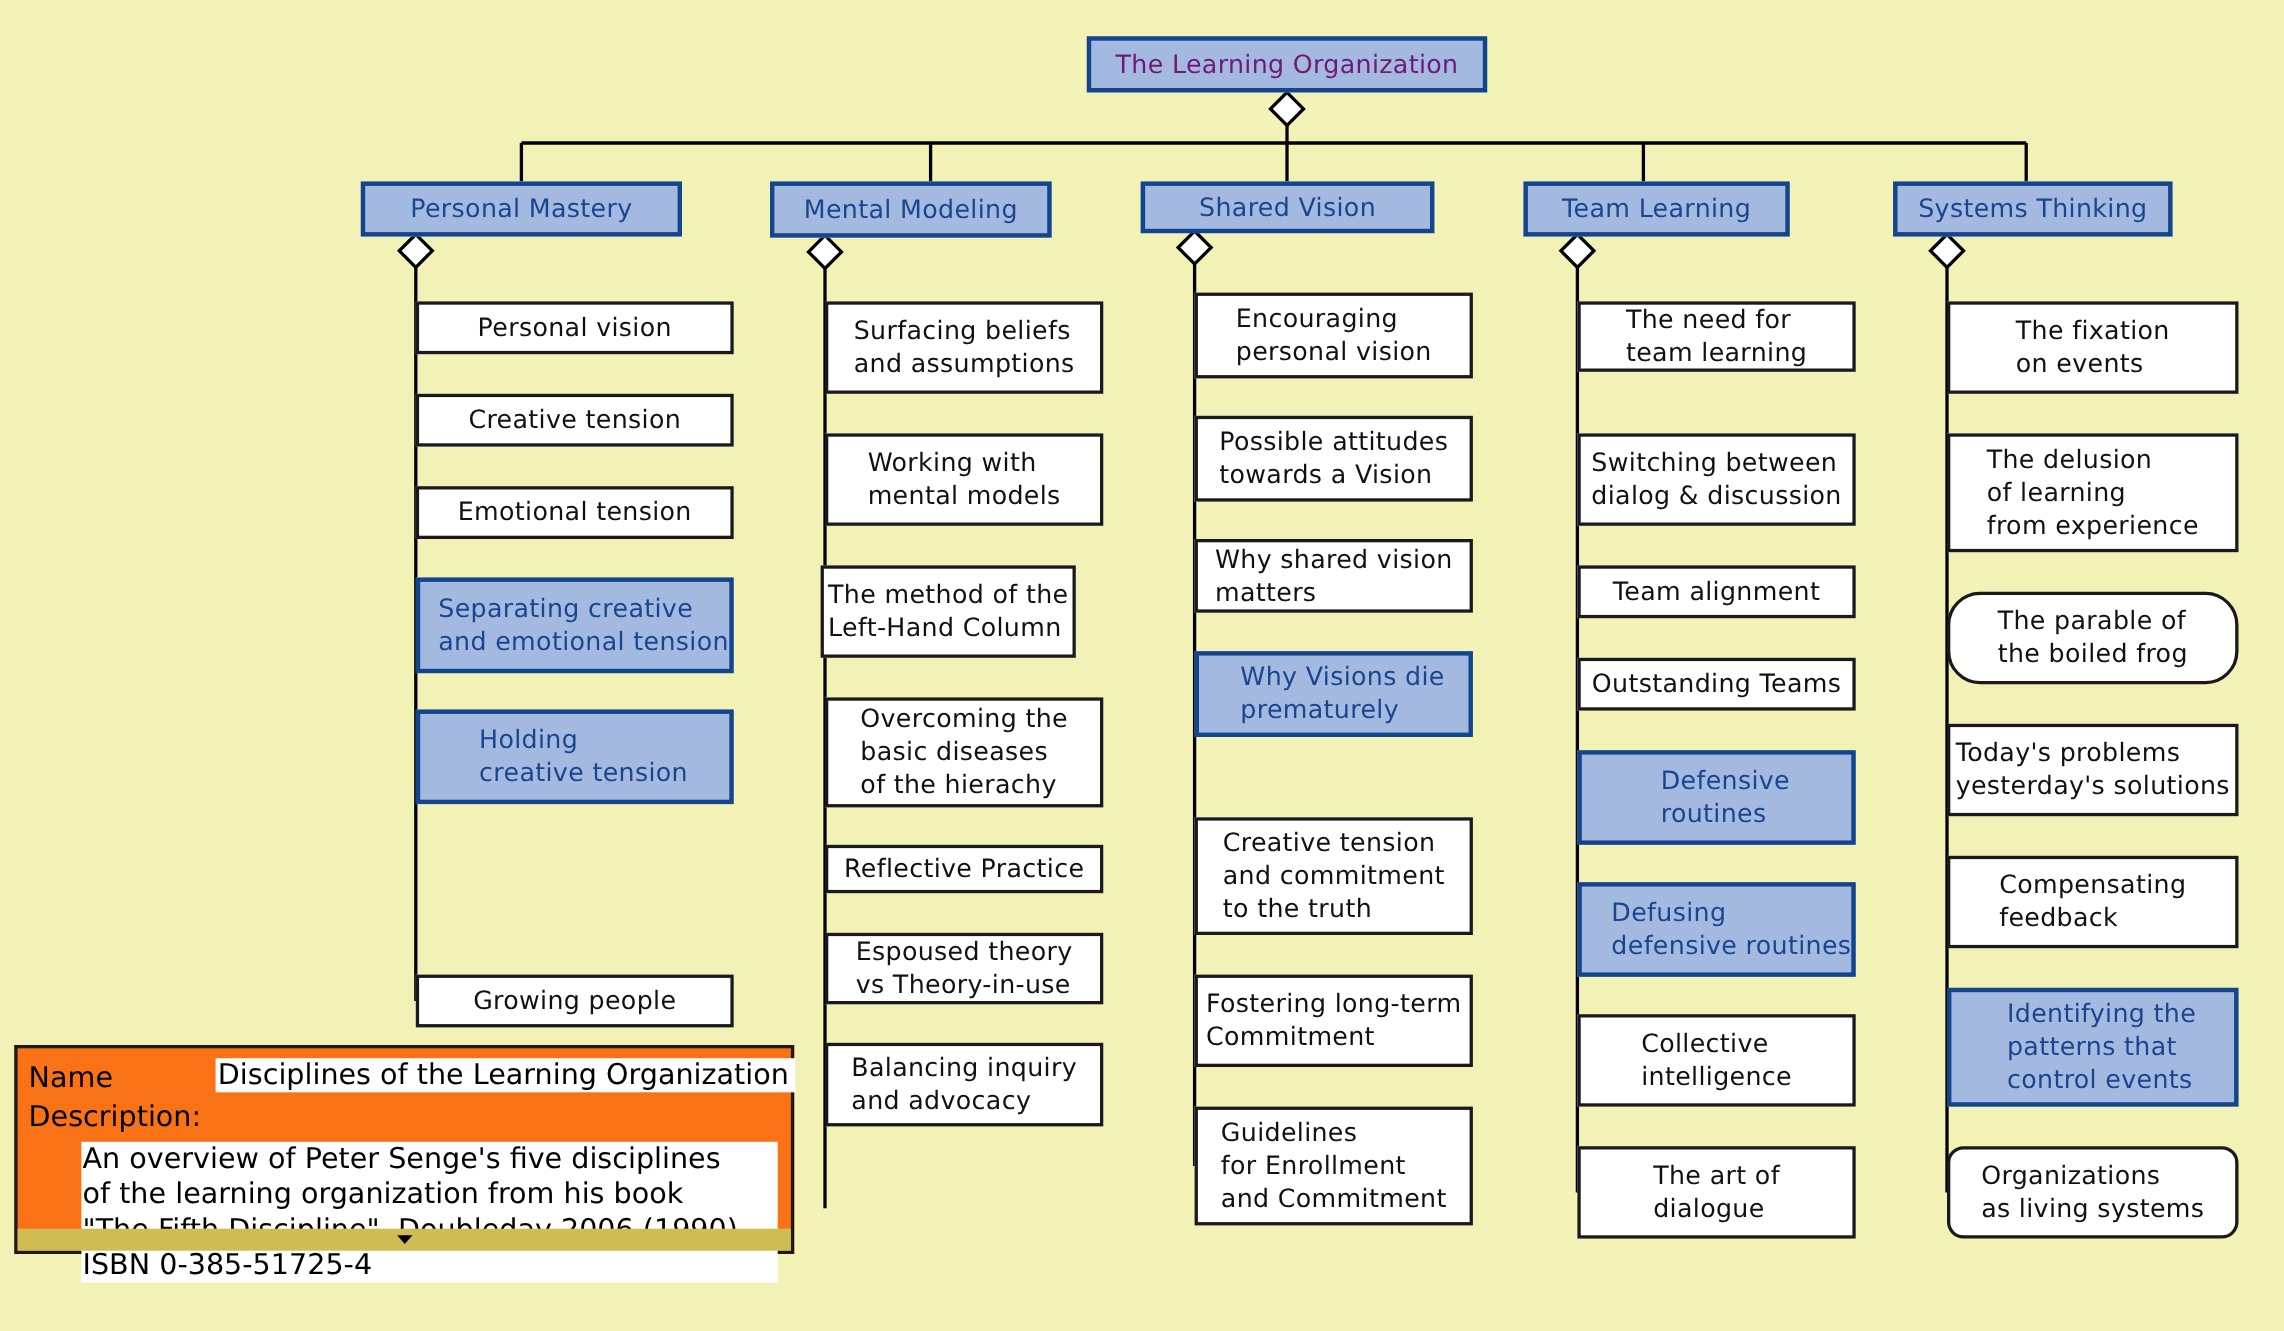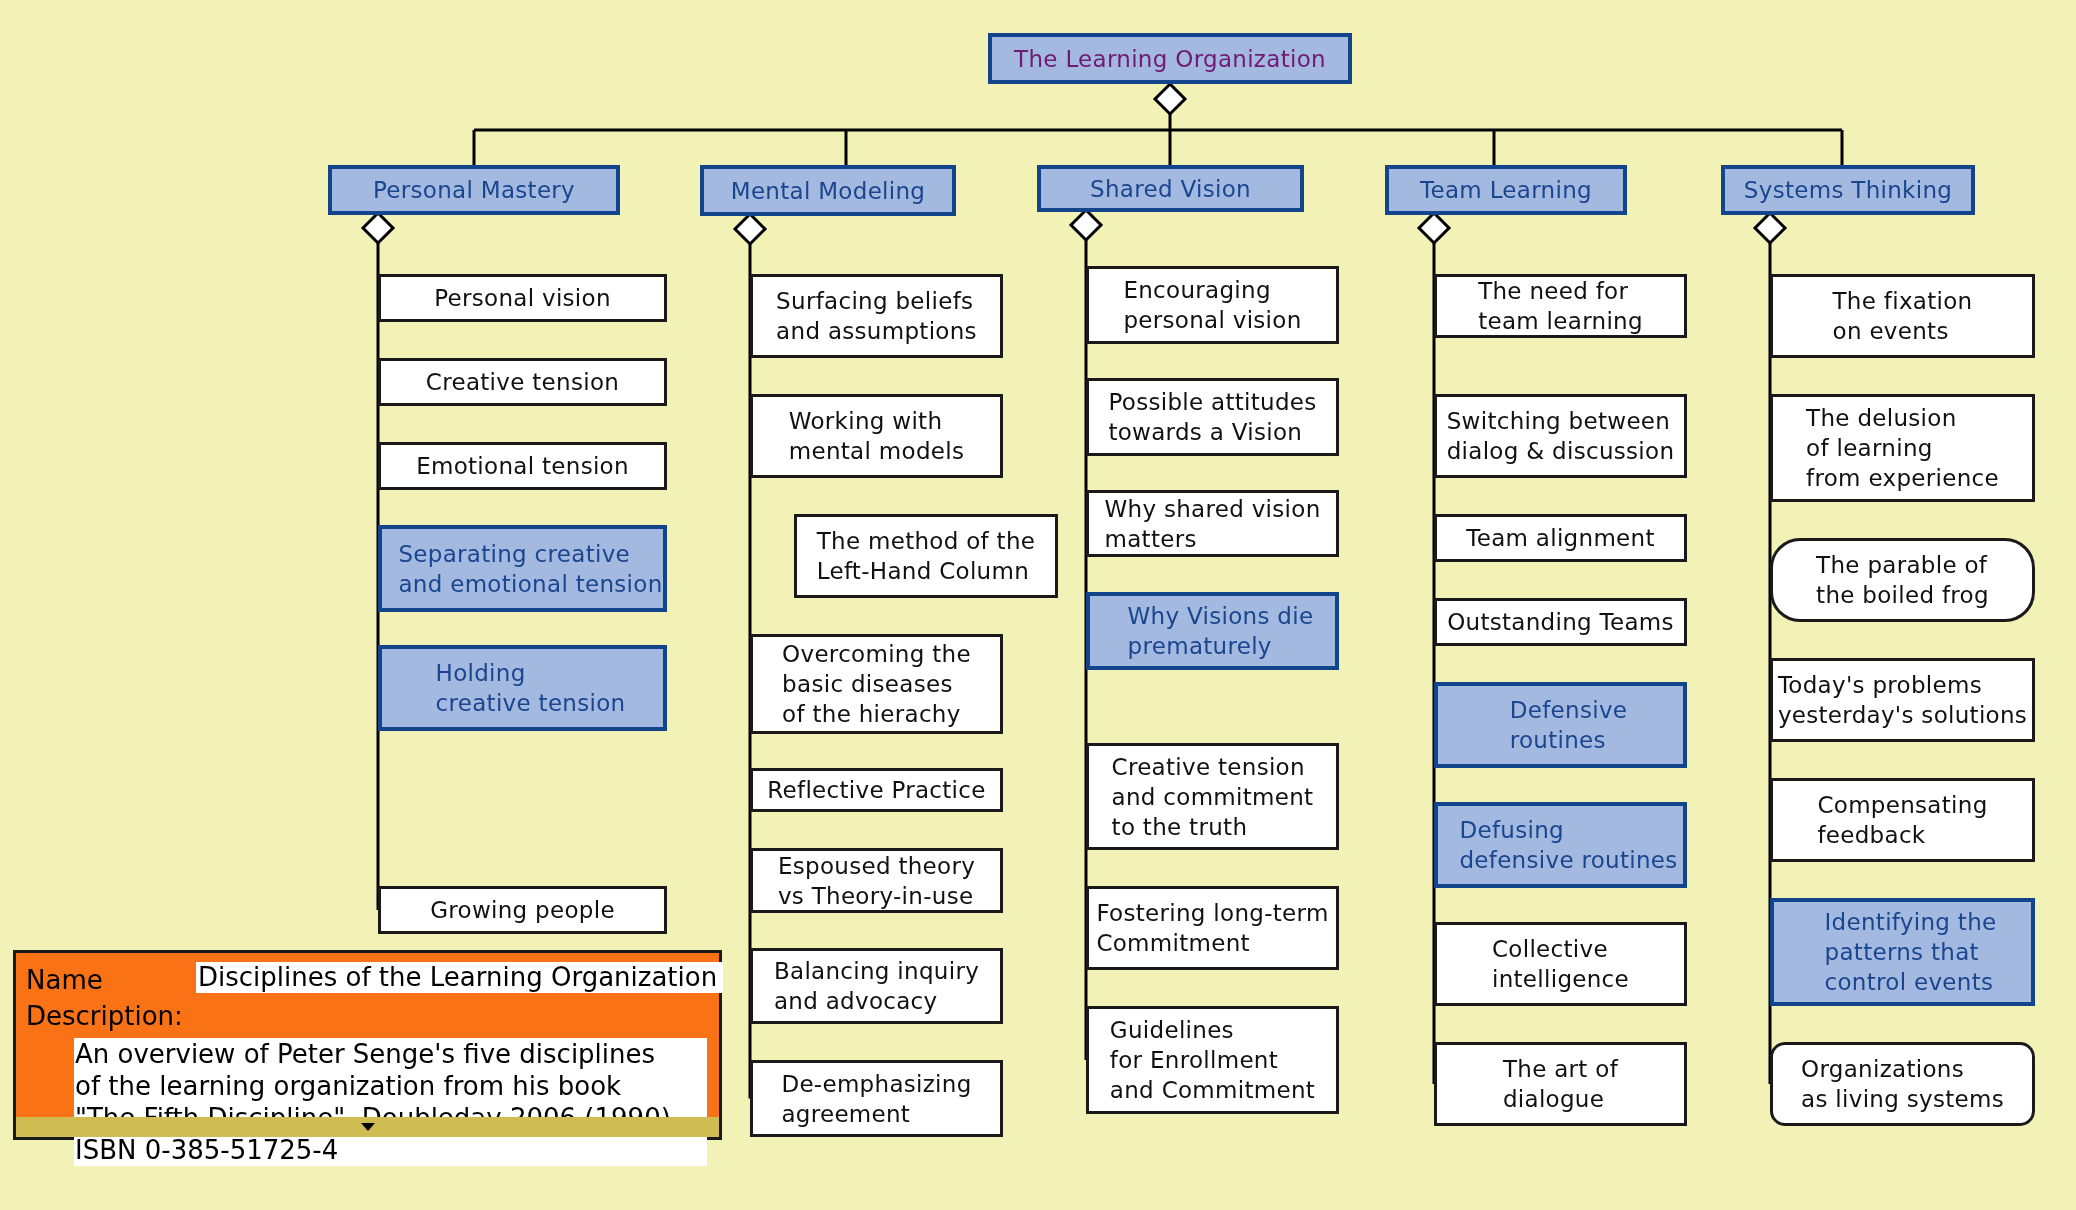--- a/index.html
+++ b/index.html
@@ -81,32 +81,30 @@
     <div class="node hl" style="left: 378px; top: 525px; width: 289px; height: 87px;"><span class="lbl">Separating creative
 and emotional tension</span></div>
     <div class="node hl" style="left: 378px; top: 645px; width: 289px; height: 86px;"><span class="lbl">Holding
 creative tension</span></div>
     <div class="node plain" style="left: 378px; top: 886px; width: 289px; height: 48px;"><span class="lbl">Growing people</span></div>
     <div class="node cat" style="left: 700px; top: 165px; width: 256px; height: 51px;"><span class="lbl">Mental Modeling</span></div>
     <div class="node plain" style="left: 750px; top: 274px; width: 253px; height: 84px;"><span class="lbl">Surfacing beliefs
 and assumptions</span></div>
     <div class="node plain" style="left: 750px; top: 394px; width: 253px; height: 84px;"><span class="lbl">Working with
 mental models</span></div>
-    <div class="node plain" style="left: 794px; top: 514px; width: 264px; height: 84px;"><span class="lbl">The method of the
+    <div class="node plain" style="left: 746px; top: 514px; width: 232px; height: 84px;"><span class="lbl">The method of the
 Left-Hand Column</span></div>
     <div class="node plain" style="left: 750px; top: 634px; width: 253px; height: 100px;"><span class="lbl">Overcoming the
 basic diseases
 of the hierachy</span></div>
     <div class="node plain" style="left: 750px; top: 768px; width: 253px; height: 44px;"><span class="lbl">Reflective Practice</span></div>
     <div class="node plain" style="left: 750px; top: 848px; width: 253px; height: 65px;"><span class="lbl">Espoused theory
 vs Theory-in-use</span></div>
     <div class="node plain" style="left: 750px; top: 948px; width: 253px; height: 76px;"><span class="lbl">Balancing inquiry
 and advocacy</span></div>
-    <div class="node plain" style="left: 750px; top: 1060px; width: 253px; height: 77px;"><span class="lbl">De-emphasizing
-agreement</span></div>
     <div class="node cat" style="left: 1037px; top: 165px; width: 267px; height: 47px;"><span class="lbl">Shared Vision</span></div>
     <div class="node plain" style="left: 1086px; top: 266px; width: 253px; height: 78px;"><span class="lbl">Encouraging
 personal vision</span></div>
     <div class="node plain" style="left: 1086px; top: 378px; width: 253px; height: 78px;"><span class="lbl">Possible attitudes
 towards a Vision</span></div>
     <div class="node plain" style="left: 1086px; top: 490px; width: 253px; height: 67px;"><span class="lbl">Why shared vision
 matters</span></div>
     <div class="node hl" style="left: 1086px; top: 592px; width: 253px; height: 78px;"><span class="lbl">Why Visions die
 prematurely</span></div>
     <div class="node plain" style="left: 1086px; top: 743px; width: 253px; height: 107px;"><span class="lbl">Creative tension
@@ -119,21 +117,21 @@
 and Commitment</span></div>
     <div class="node cat" style="left: 1385px; top: 165px; width: 242px; height: 50px;"><span class="lbl">Team Learning</span></div>
     <div class="node plain" style="left: 1434px; top: 274px; width: 253px; height: 64px;"><span class="lbl">The need for
 team learning</span></div>
     <div class="node plain" style="left: 1434px; top: 394px; width: 253px; height: 84px;"><span class="lbl">Switching between
 dialog &amp; discussion</span></div>
     <div class="node plain" style="left: 1434px; top: 514px; width: 253px; height: 48px;"><span class="lbl">Team alignment</span></div>
     <div class="node plain" style="left: 1434px; top: 598px; width: 253px; height: 48px;"><span class="lbl">Outstanding Teams</span></div>
     <div class="node hl" style="left: 1434px; top: 682px; width: 253px; height: 86px;"><span class="lbl">Defensive
 routines</span></div>
-    <div class="node hl" style="left: 1434px; top: 802px; width: 253px; height: 86px;"><span class="lbl">Defusing
+    <div class="node hl" style="left: 1434px; top: 802px; width: 253px; height: 86px; justify-content: flex-end;"><span class="lbl">Defusing
 defensive routines</span></div>
     <div class="node plain" style="left: 1434px; top: 922px; width: 253px; height: 84px;"><span class="lbl">Collective
 intelligence</span></div>
     <div class="node plain" style="left: 1434px; top: 1042px; width: 253px; height: 84px;"><span class="lbl">The art of
 dialogue</span></div>
     <div class="node cat" style="left: 1721px; top: 165px; width: 254px; height: 50px;"><span class="lbl">Systems Thinking</span></div>
     <div class="node plain" style="left: 1770px; top: 274px; width: 265px; height: 84px;"><span class="lbl">The fixation
 on events</span></div>
     <div class="node plain" style="left: 1770px; top: 394px; width: 265px; height: 108px;"><span class="lbl">The delusion
 of learning

